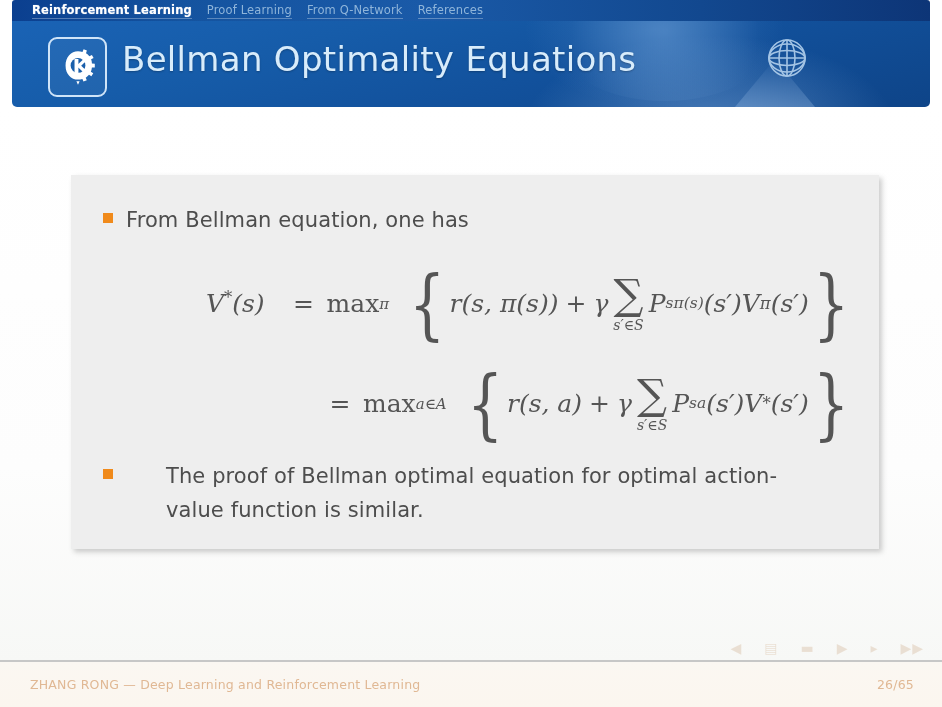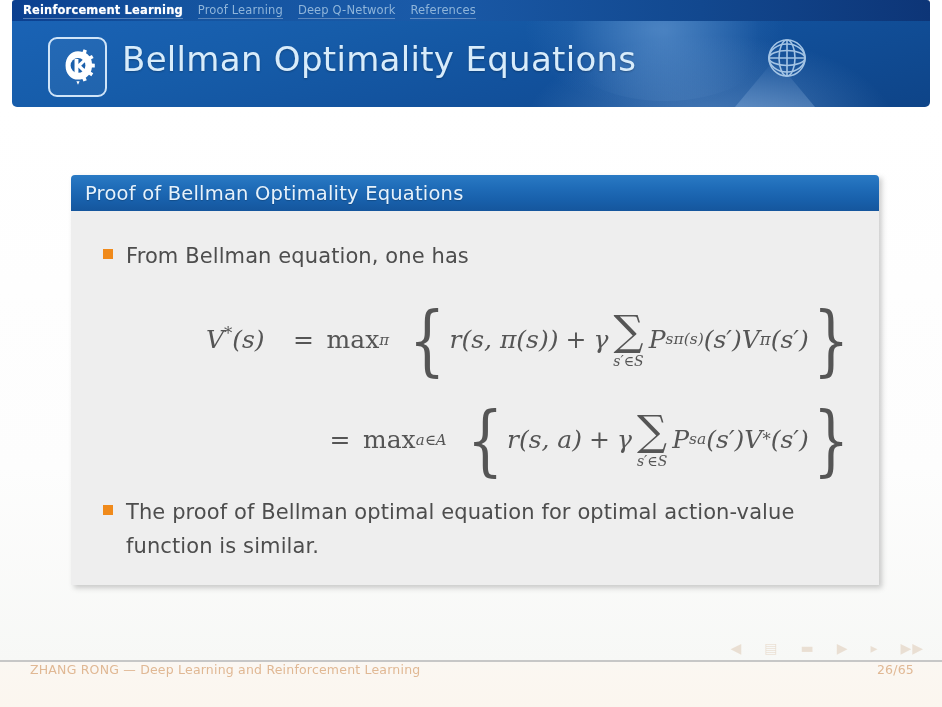--- a/index.html
+++ b/index.html
@@ -34,21 +34,21 @@
   .navbar {
     position: absolute;
     left: 0; top: 0;
     width: 100%;
     height: 21px;
     background: linear-gradient(to right, #0b3f8f 0%, #14539f 18%, #1a5aa8 45%, #12488f 75%, #0d3577 100%);
     border-top-left-radius: 3px;
     border-top-right-radius: 3px;
     display: flex;
     align-items: center;
-    padding-left: 11px;
+    padding-left: 20px;
     box-sizing: border-box;
     overflow: hidden;
   }
   .nav-item {
     font-size: 11.5px;
     letter-spacing: .15px;
     margin-right: 15px;
     padding-bottom: 1px;
     border-bottom: 1px solid rgba(255,255,255,.30);
     white-space: nowrap;
@@ -282,21 +282,21 @@
     width: 942px;
     height: 45px;
     background: linear-gradient(to bottom, #fbf7f2 0%, #fbf6ef 100%);
     border-top: 2px solid #c7c7c7;
   }
   .footer-inner {
     position: absolute;
     left: 0; top: 0;
     width: 100%; height: 100%;
     display: flex;
-    align-items: flex-start;
+    align-items: center;
     justify-content: space-between;
     padding: 0 28px 0 30px;
     box-sizing: border-box;
   }
   .footer-text {
     font-size: 12.5px;
     color: #e0b894;
     letter-spacing: .2px;
     white-space: nowrap;
   }
@@ -322,21 +322,21 @@
 <div id="slide">
 
   <div class="side-strip-l"></div>
   <div class="side-strip-r"></div>
 
   <div class="header-wrap">
 
     <div class="navbar">
       <span class="nav-item active">Reinforcement Learning</span>
       <span class="nav-item inactive">Proof Learning</span>
-      <span class="nav-item inactive">Deep Q-Network</span>
+      <span class="nav-item inactive">From Q-Network</span>
       <span class="nav-item inactive">References</span>
     </div>
 
     <div class="titlebar">
 
       <div class="logo-box">
         <svg width="40" height="40" viewBox="0 0 40 40" aria-hidden="true">
           <g fill="#ffffff">
             <path d="M20 4.2 C21.6 4.2 23.1 4.45 24.5 4.9 L25.6 2.2 L28.9 3.6 L28.0 6.35
                      C29.3 7.1 30.4 8.05 31.35 9.15 L33.9 7.9 L35.6 11.0 L33.1 12.3
@@ -367,23 +367,20 @@
         </svg>
       </div>
 
     </div>
   </div>
 
   <div class="body-area">
 
     <div class="block">
 
-      <div class="block-title">
-        <span class="block-title-text">Proof of Bellman Optimality Equations</span>
-      </div>
 
       <div class="block-body">
 
         <div class="bullet-row">
           <span class="bullet-sq"></span>
           <span class="bullet-text">From Bellman equation, one has</span>
         </div>
 
         <div class="math-block">
 
@@ -438,21 +435,21 @@
                 <span class="it">(s′)</span>
                 <span class="it">V</span>
                 <span class="up">*</span>
                 <span class="it">(s′)</span>
               <span class="brace">}</span>
             </span>
           </div>
 
         </div>
 
-        <div class="bullet-row" style="margin-top:4px; max-width:700px;">
+        <div class="bullet-row" style="margin-top:4px; max-width:700px;gap:40px;">
           <span class="bullet-sq"></span>
           <span class="bullet-text">The proof of Bellman optimal equation for optimal action-value function is similar.</span>
         </div>
 
       </div>
     </div>
 
   </div>
 
   <div class="navsyms">

